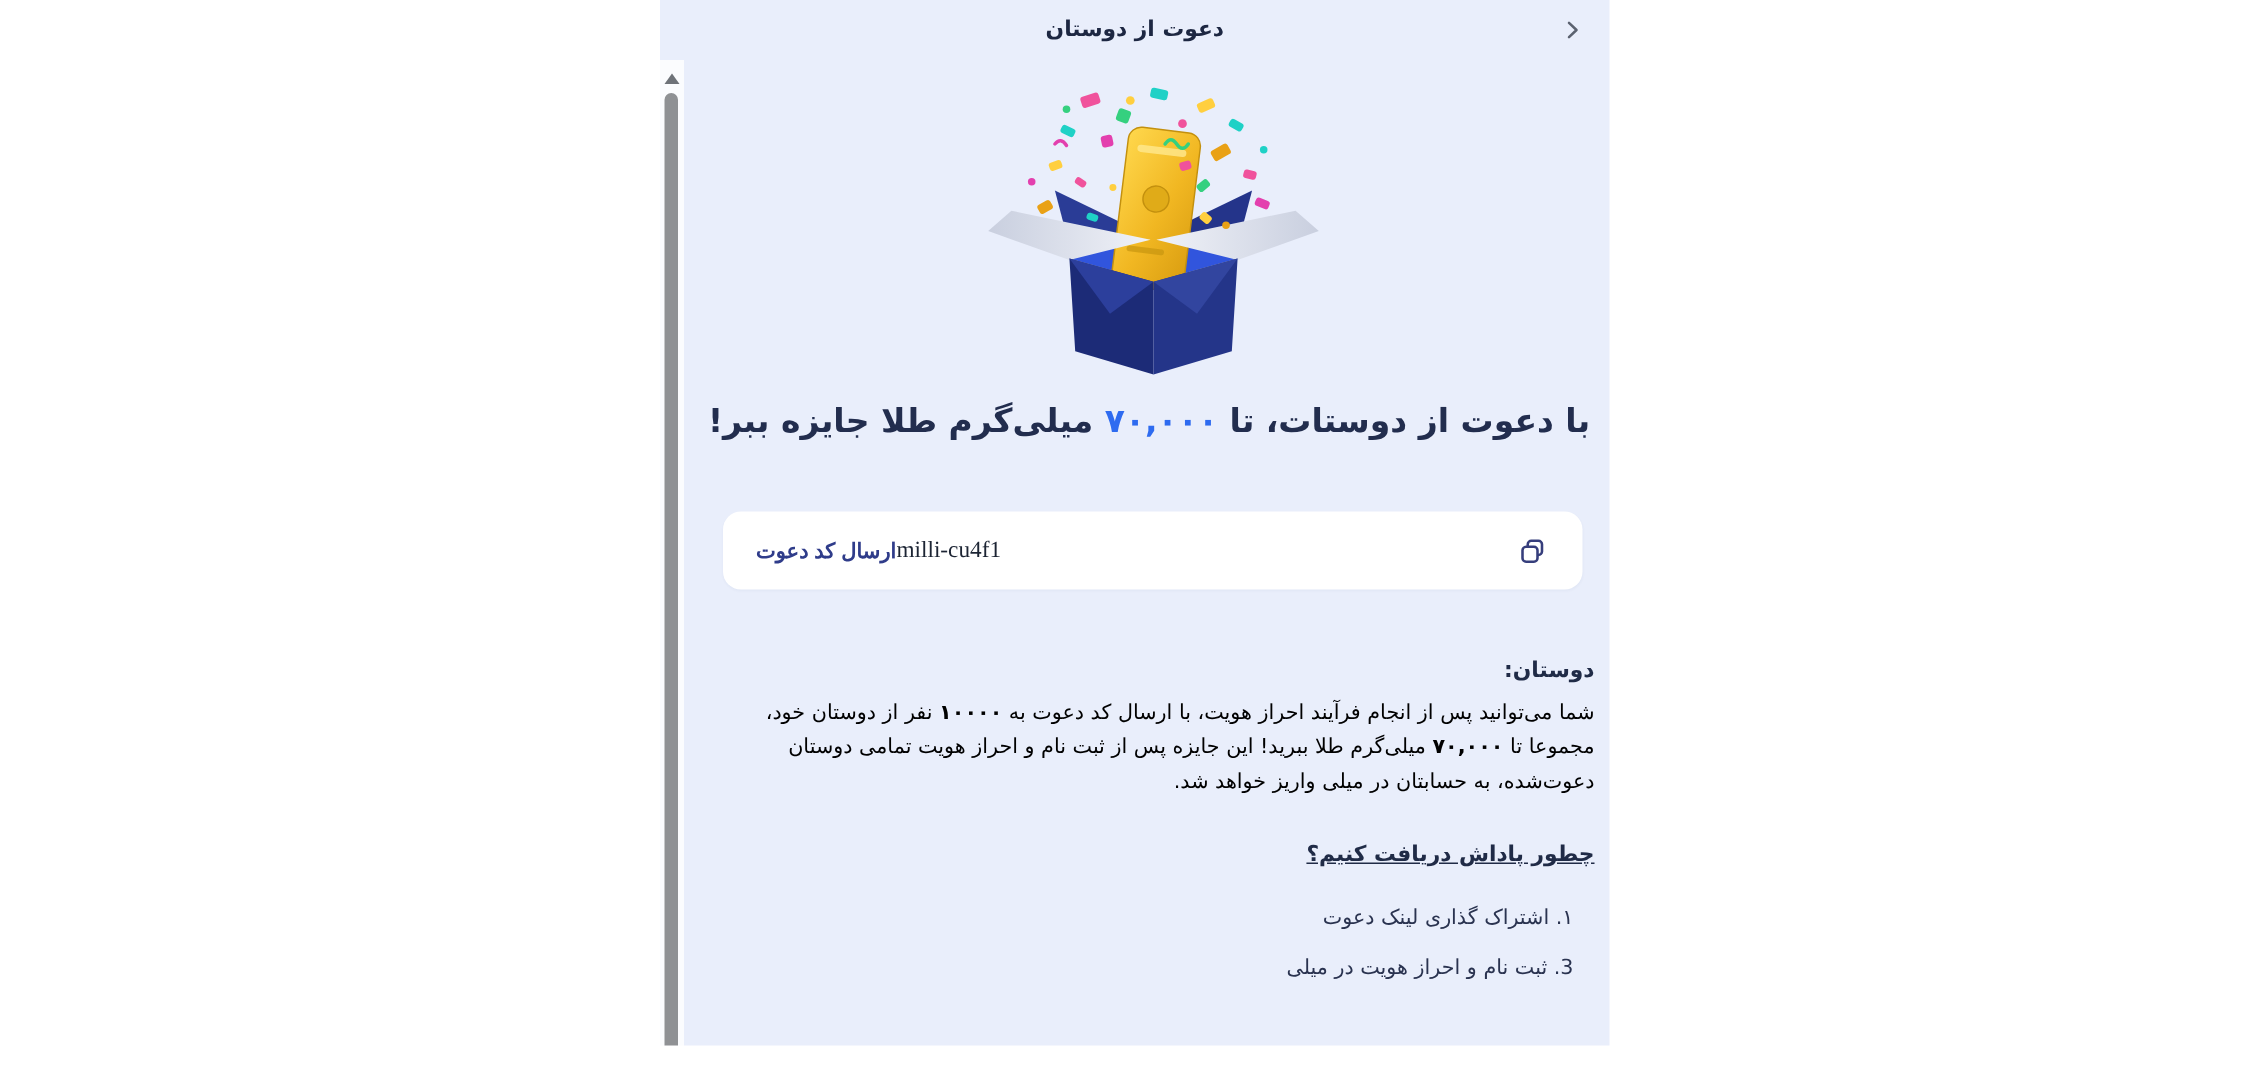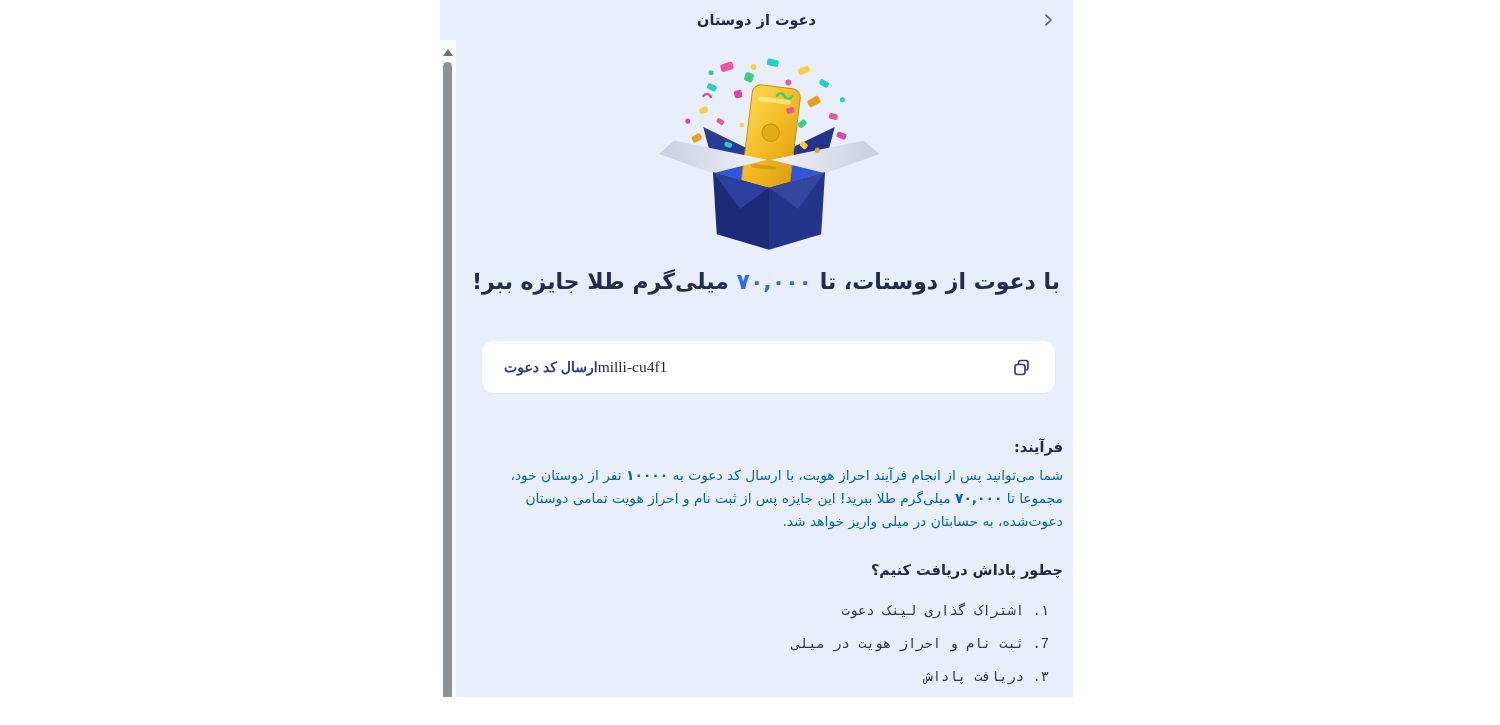--- a/index.html
+++ b/index.html
@@ -67,24 +67,24 @@
     font-family:"Liberation Serif",serif;font-size:15.5px;color:#1c2433;
   }
   .send-btn{
     background:none;border:none;padding:0;cursor:pointer;
     font-family:Liberation Sans, sans-serif;
     font-size:14px;font-weight:bold;color:#2f3c8a;direction:rtl;
   }
 
   .details{margin:46px 2px 0 8px;text-align:right;color:#2a3350;}
   .details-title{font-size:14.5px;font-weight:bold;color:#202b47;}
-  .details-text{margin-top:9px;font-size:13.8px;line-height:23px;color:#0369a1;}
+  .details-text{margin-top:9px;font-size:13.8px;line-height:23px;color:#000000;}
   .details-text .b{font-weight:bold;}
-  .how-title{margin-top:29px;font-size:14.5px;font-weight:bold;color:#202b47;}
-  .steps{margin-top:26px;padding:0 14px 0 0;font-family:Liberation Mono, monospace;}
+  .how-title{margin-top:29px;font-size:14.5px;font-weight:bold;color:#202b47;text-decoration:underline;}
+  .steps{margin-top:26px;padding:0 14px 0 0;}
   .step{font-size:13.8px;color:#2a3350;margin-bottom:17px;line-height:16px;}
 </style>
 </head>
 <body>
 
 <div class="app">
   <div class="panel">
 
     <div class="panel-header">
       <div class="panel-title">دعوت از دوستان</div>
@@ -178,28 +178,27 @@
             <svg width="21" height="21" viewBox="0 0 21 21">
               <rect x="7.5" y="3.5" width="9.5" height="9.5" rx="2.4" fill="none" stroke="#363e7c" stroke-width="1.7"></rect>
               <rect x="4" y="7.5" width="10" height="10" rx="2.4" fill="#ffffff" stroke="#363e7c" stroke-width="1.7"></rect>
             </svg>
           </button>
           <div class="invite-code">milli-cu4f1</div>
           <button class="send-btn">ارسال کد دعوت</button>
         </div>
 
         <div class="details">
-          <div class="details-title">فرآیند:</div>
+          <div class="details-title">دوستان:</div>
           <div class="details-text"><span>شما می‌توانید پس از انجام فرآیند احراز هویت، با ارسال کد دعوت به </span><span class="b">۱۰۰۰۰</span><span> نفر از دوستان خود، مجموعا تا </span><span class="b">۷۰,۰۰۰</span><span> میلی‌گرم طلا ببرید! این جایزه پس از ثبت نام و احراز هویت تمامی دوستان دعوت‌شده، به حسابتان در میلی واریز خواهد شد.</span></div>
 
           <div class="how-title">چطور پاداش دریافت کنیم؟</div>
 
           <div class="steps">
             <div class="step">۱. اشتراک گذاری لینک دعوت</div>
-            <div class="step">7. ثبت نام و احراز هویت در میلی</div>
-            <div class="step">۳. دریافت پاداش</div>
+            <div class="step">3. ثبت نام و احراز هویت در میلی</div>
           </div>
         </div>
 
       </div>
     </div>
   </div>
 </div>
 
 </body></html>

